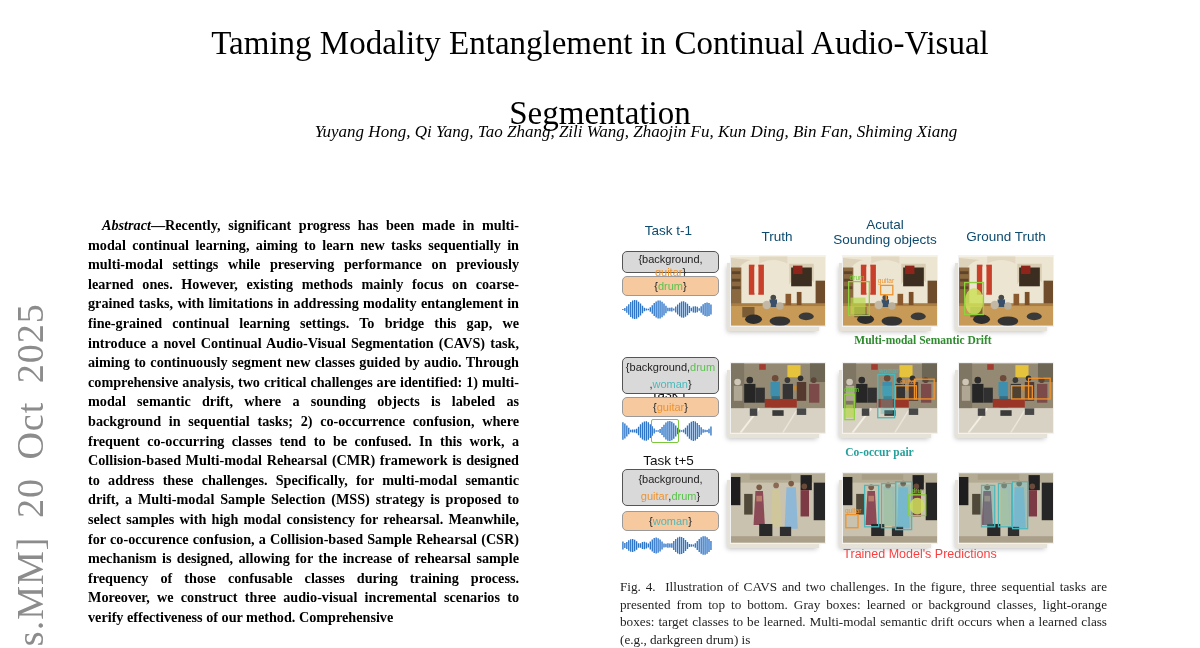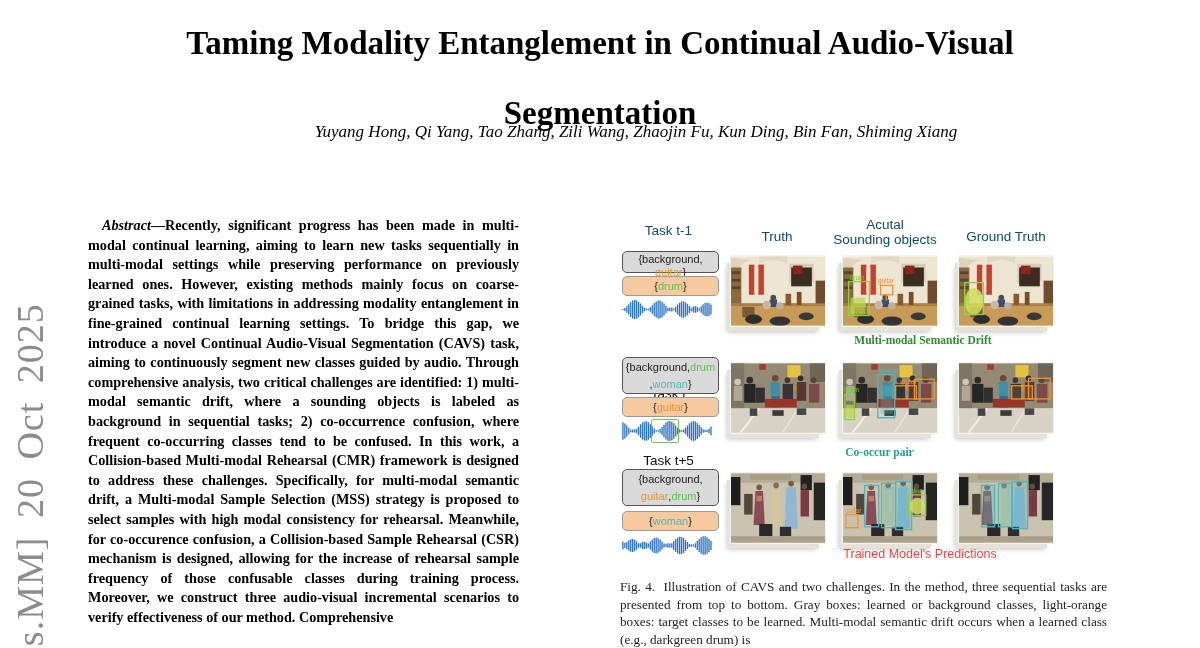--- a/index.html
+++ b/index.html
@@ -9,21 +9,21 @@
   }
   
   .arxiv-banner{
     position:absolute;left:8px;top:664px;transform:rotate(-90deg);
     transform-origin:top left;white-space:nowrap;
     font-size:38px;color:#8c8c8c;letter-spacing:1px;word-spacing:8px;
     font-family:"Liberation Serif",serif;
   }
   
   .title{position:absolute;top:8px;left:0;width:100%;text-align:center;
-    font-size:33px;line-height:70px;color:#000;font-weight:bold;}
+    font-size:33px;line-height:70px;color:#000;}
   .authors{position:absolute;top:122px;left:0;width:100%;text-align:center;
     font-style:italic;font-size:17px;color:#000;margin-left:36px;}
   
   .abstract{
     position:absolute;left:88px;top:216px;width:431px;
     font-size:14.2px;line-height:19.6px;font-weight:bold;text-align:justify;
     text-indent:14px;color:#000;
   }
   .abstract i{font-style:italic;}
   
@@ -341,14 +341,14 @@
       <line x1="309" y1="222" x2="309" y2="249"></line>
     </g>
     <polygon points="305.5,224 309,217 312.5,224" fill="var(--c-cooccur)"></polygon>
     <polygon points="305.5,247 309,254 312.5,247" fill="var(--c-cooccur)"></polygon>
 
     <polygon points="294,331 297,324 300,331" fill="var(--c-red)"></polygon>
   </svg>
 </div>
 
 <div class="caption">
-  <span>Fig. 4.</span>&nbsp;&nbsp;<span>Illustration of CAVS and two challenges. In the method, three sequential tasks are presented from top to bottom. Gray boxes: learned or background classes, light-orange boxes: target classes to be learned. Multi-modal semantic drift occurs when a learned class (e.g., darkgreen drum) is</span>
+  <span>Fig. 4.</span>&nbsp;&nbsp;<span>Illustration of CAVS and two challenges. In the figure, three sequential tasks are presented from top to bottom. Gray boxes: learned or background classes, light-orange boxes: target classes to be learned. Multi-modal semantic drift occurs when a learned class (e.g., darkgreen drum) is</span>
 </div>
 
 </body></html>

